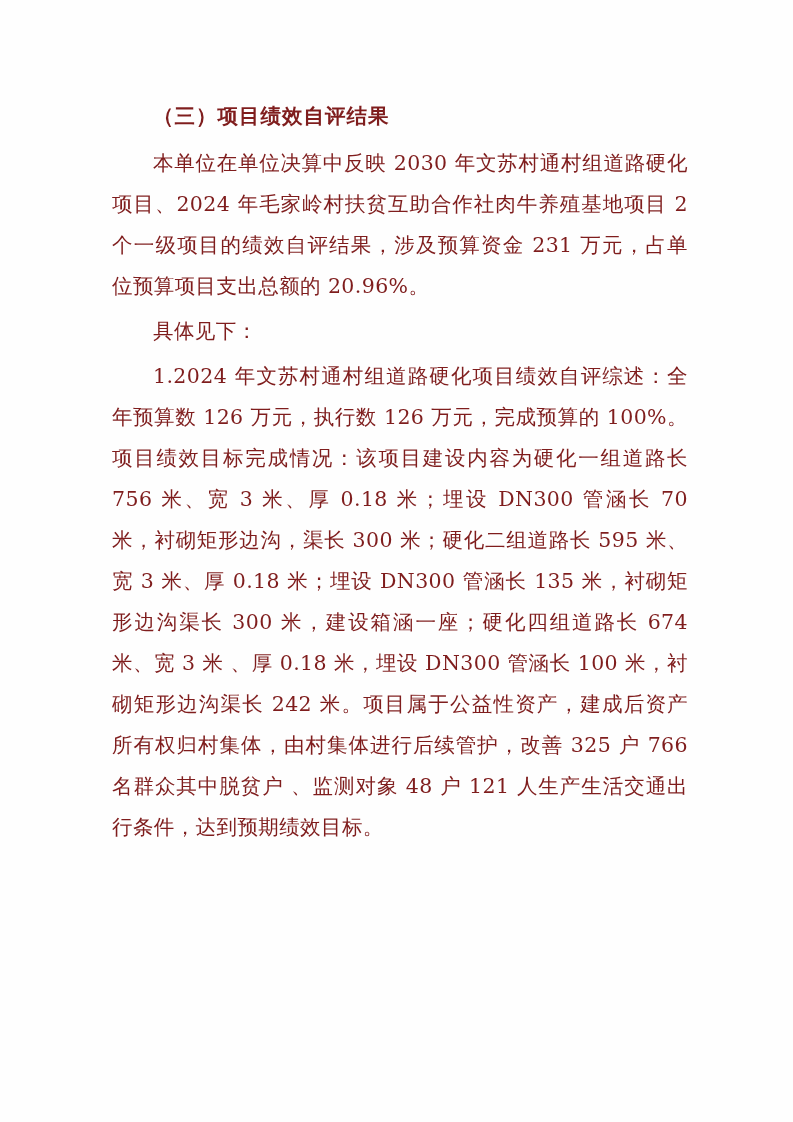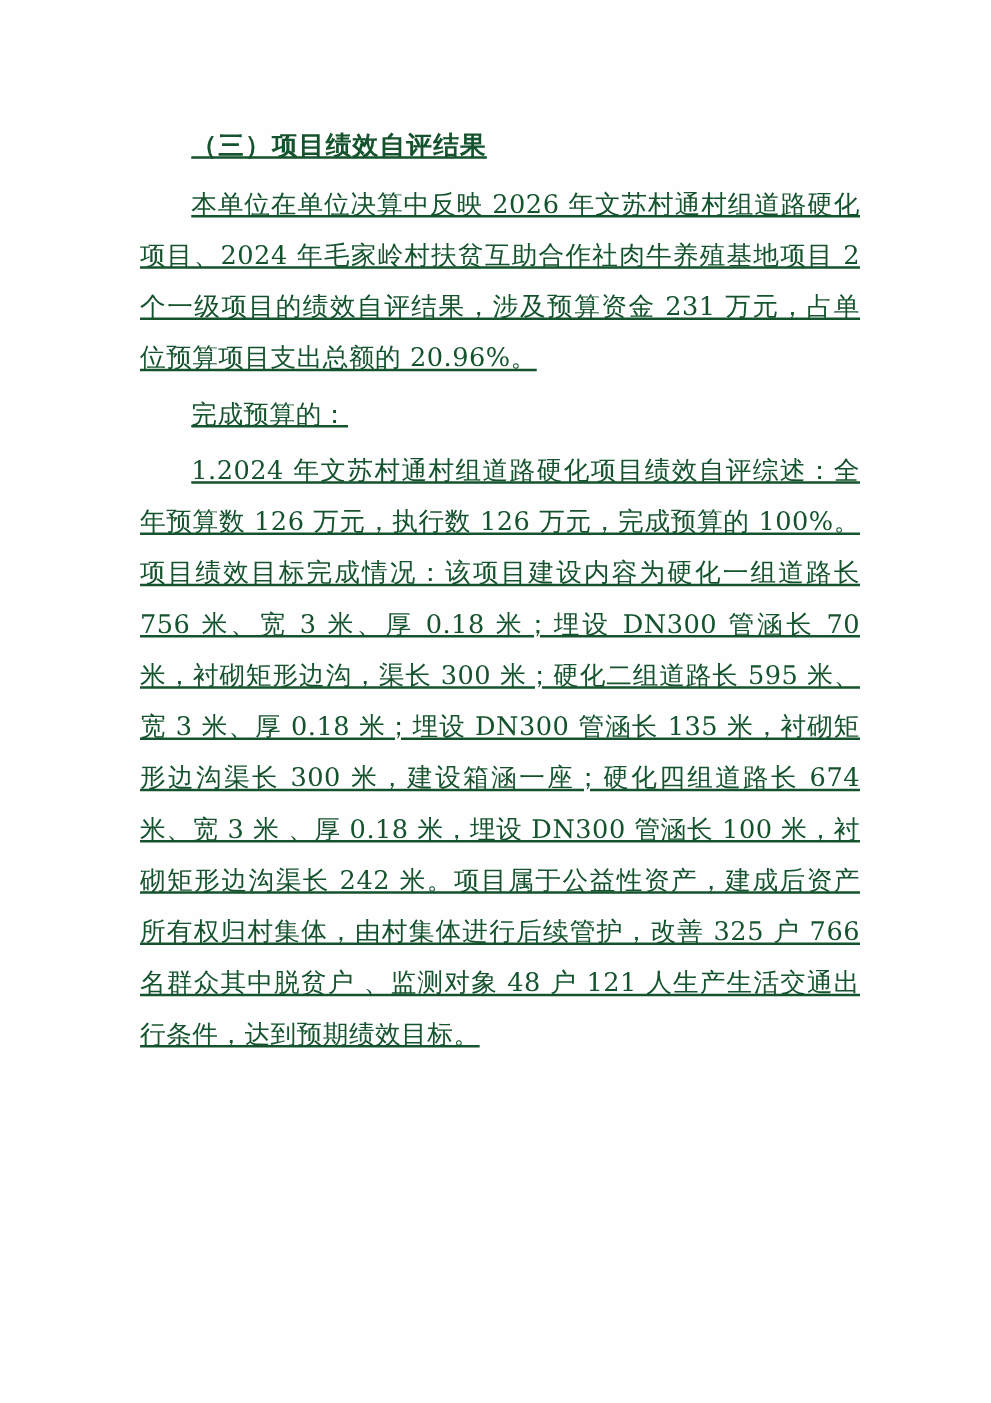--- a/index.html
+++ b/index.html
@@ -26,42 +26,41 @@
     width: 100%;
   }
   p.para {
     margin: 0 0 4px 0;
     font-size: 20.5px;
     line-height: 41px;
     text-align: justify;
     text-justify: inter-ideograph;
     letter-spacing: 0.4px;
     font-family: "DejaVu Serif", "Liberation Serif", serif;
-    color: #14532d;
-    text-decoration: underline;
+    color: #7f1d1d;
   }
   p.heading {
     font-weight: bold;
     text-indent: 2em;
     margin-bottom: 6px;
     letter-spacing: 1px;
   }
   p.indent {
     text-indent: 2em;
   }
 </style>
 </head>
 <body>
 
 <div class="page">
   <div class="doc-body">
 
     <p class="para heading">（三）项目绩效自评结果</p>
 
-    <p class="para indent">本单位在单位决算中反映 2026 年文苏村通村组道路硬化项目、2024 年毛家岭村扶贫互助合作社肉牛养殖基地项目 2 个一级项目的绩效自评结果，涉及预算资金 231 万元，占单位预算项目支出总额的 20.96%。</p>
+    <p class="para indent">本单位在单位决算中反映 2030 年文苏村通村组道路硬化项目、2024 年毛家岭村扶贫互助合作社肉牛养殖基地项目 2 个一级项目的绩效自评结果，涉及预算资金 231 万元，占单位预算项目支出总额的 20.96%。</p>
 
-    <p class="para indent">完成预算的：</p>
+    <p class="para indent">具体见下：</p>
 
     <p class="para indent">1.2024 年文苏村通村组道路硬化项目绩效自评综述：全年预算数 126 万元，执行数 126 万元，完成预算的 100%。项目绩效目标完成情况：该项目建设内容为硬化一组道路长 756 米、宽 3 米、厚 0.18 米；埋设 DN300 管涵长 70 米，衬砌矩形边沟，渠长 300 米；硬化二组道路长 595 米、宽 3 米、厚 0.18 米；埋设 DN300 管涵长 135 米，衬砌矩形边沟渠长 300 米，建设箱涵一座；硬化四组道路长 674 米、宽 3 米 、厚 0.18 米，埋设 DN300 管涵长 100 米，衬砌矩形边沟渠长 242 米。项目属于公益性资产，建成后资产所有权归村集体，由村集体进行后续管护，改善 325 户 766 名群众其中脱贫户 、监测对象 48 户 121 人生产生活交通出行条件，达到预期绩效目标。</p>
 
 
   </div>
 </div>
 
 </body></html>

